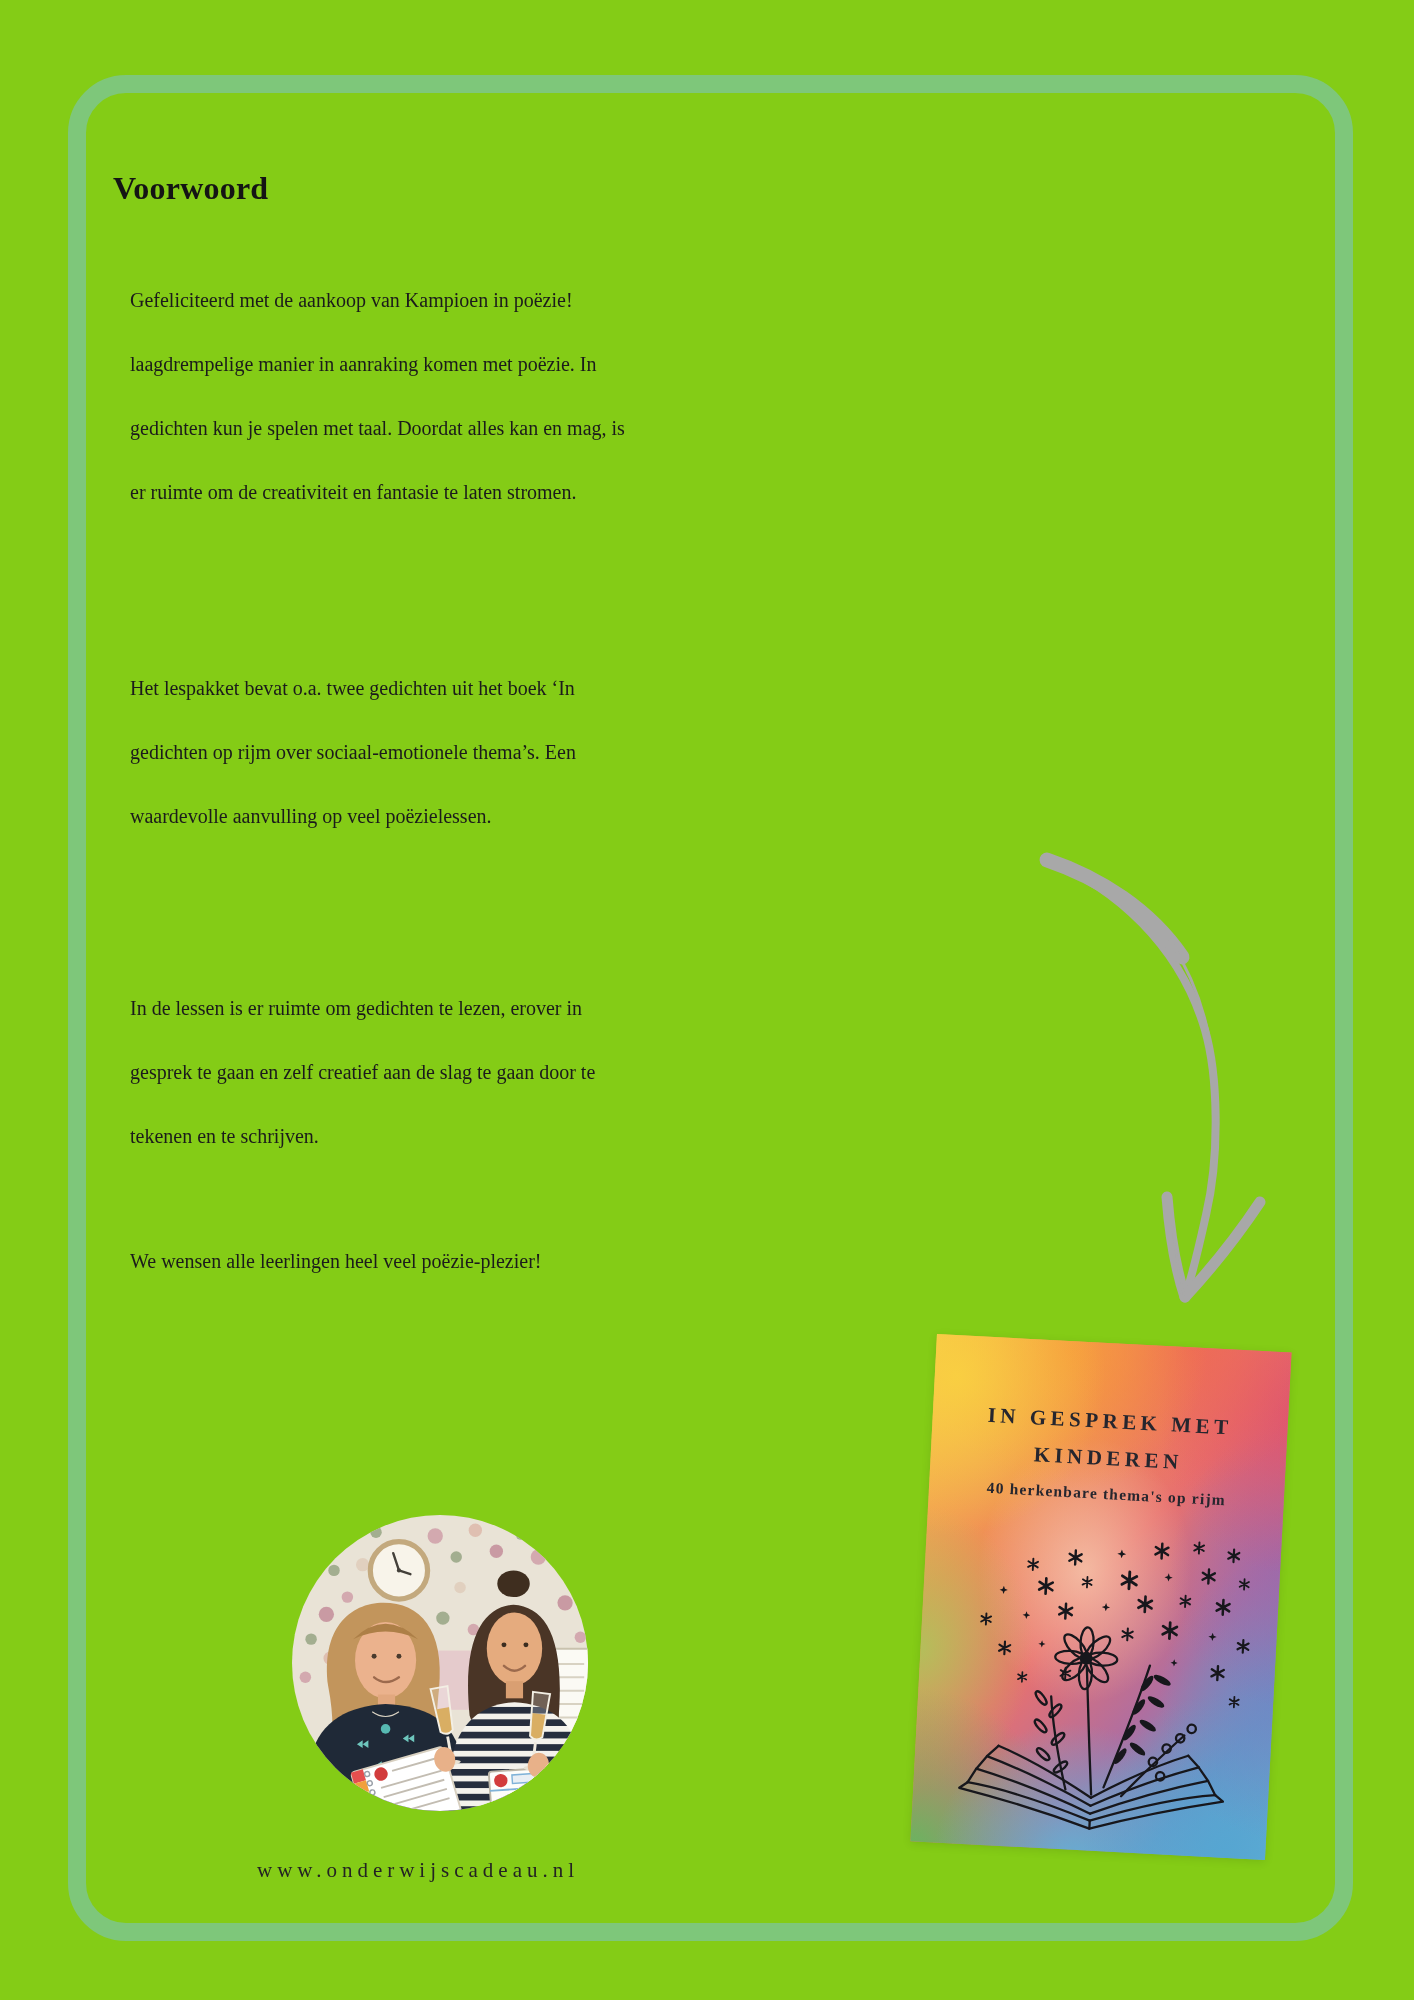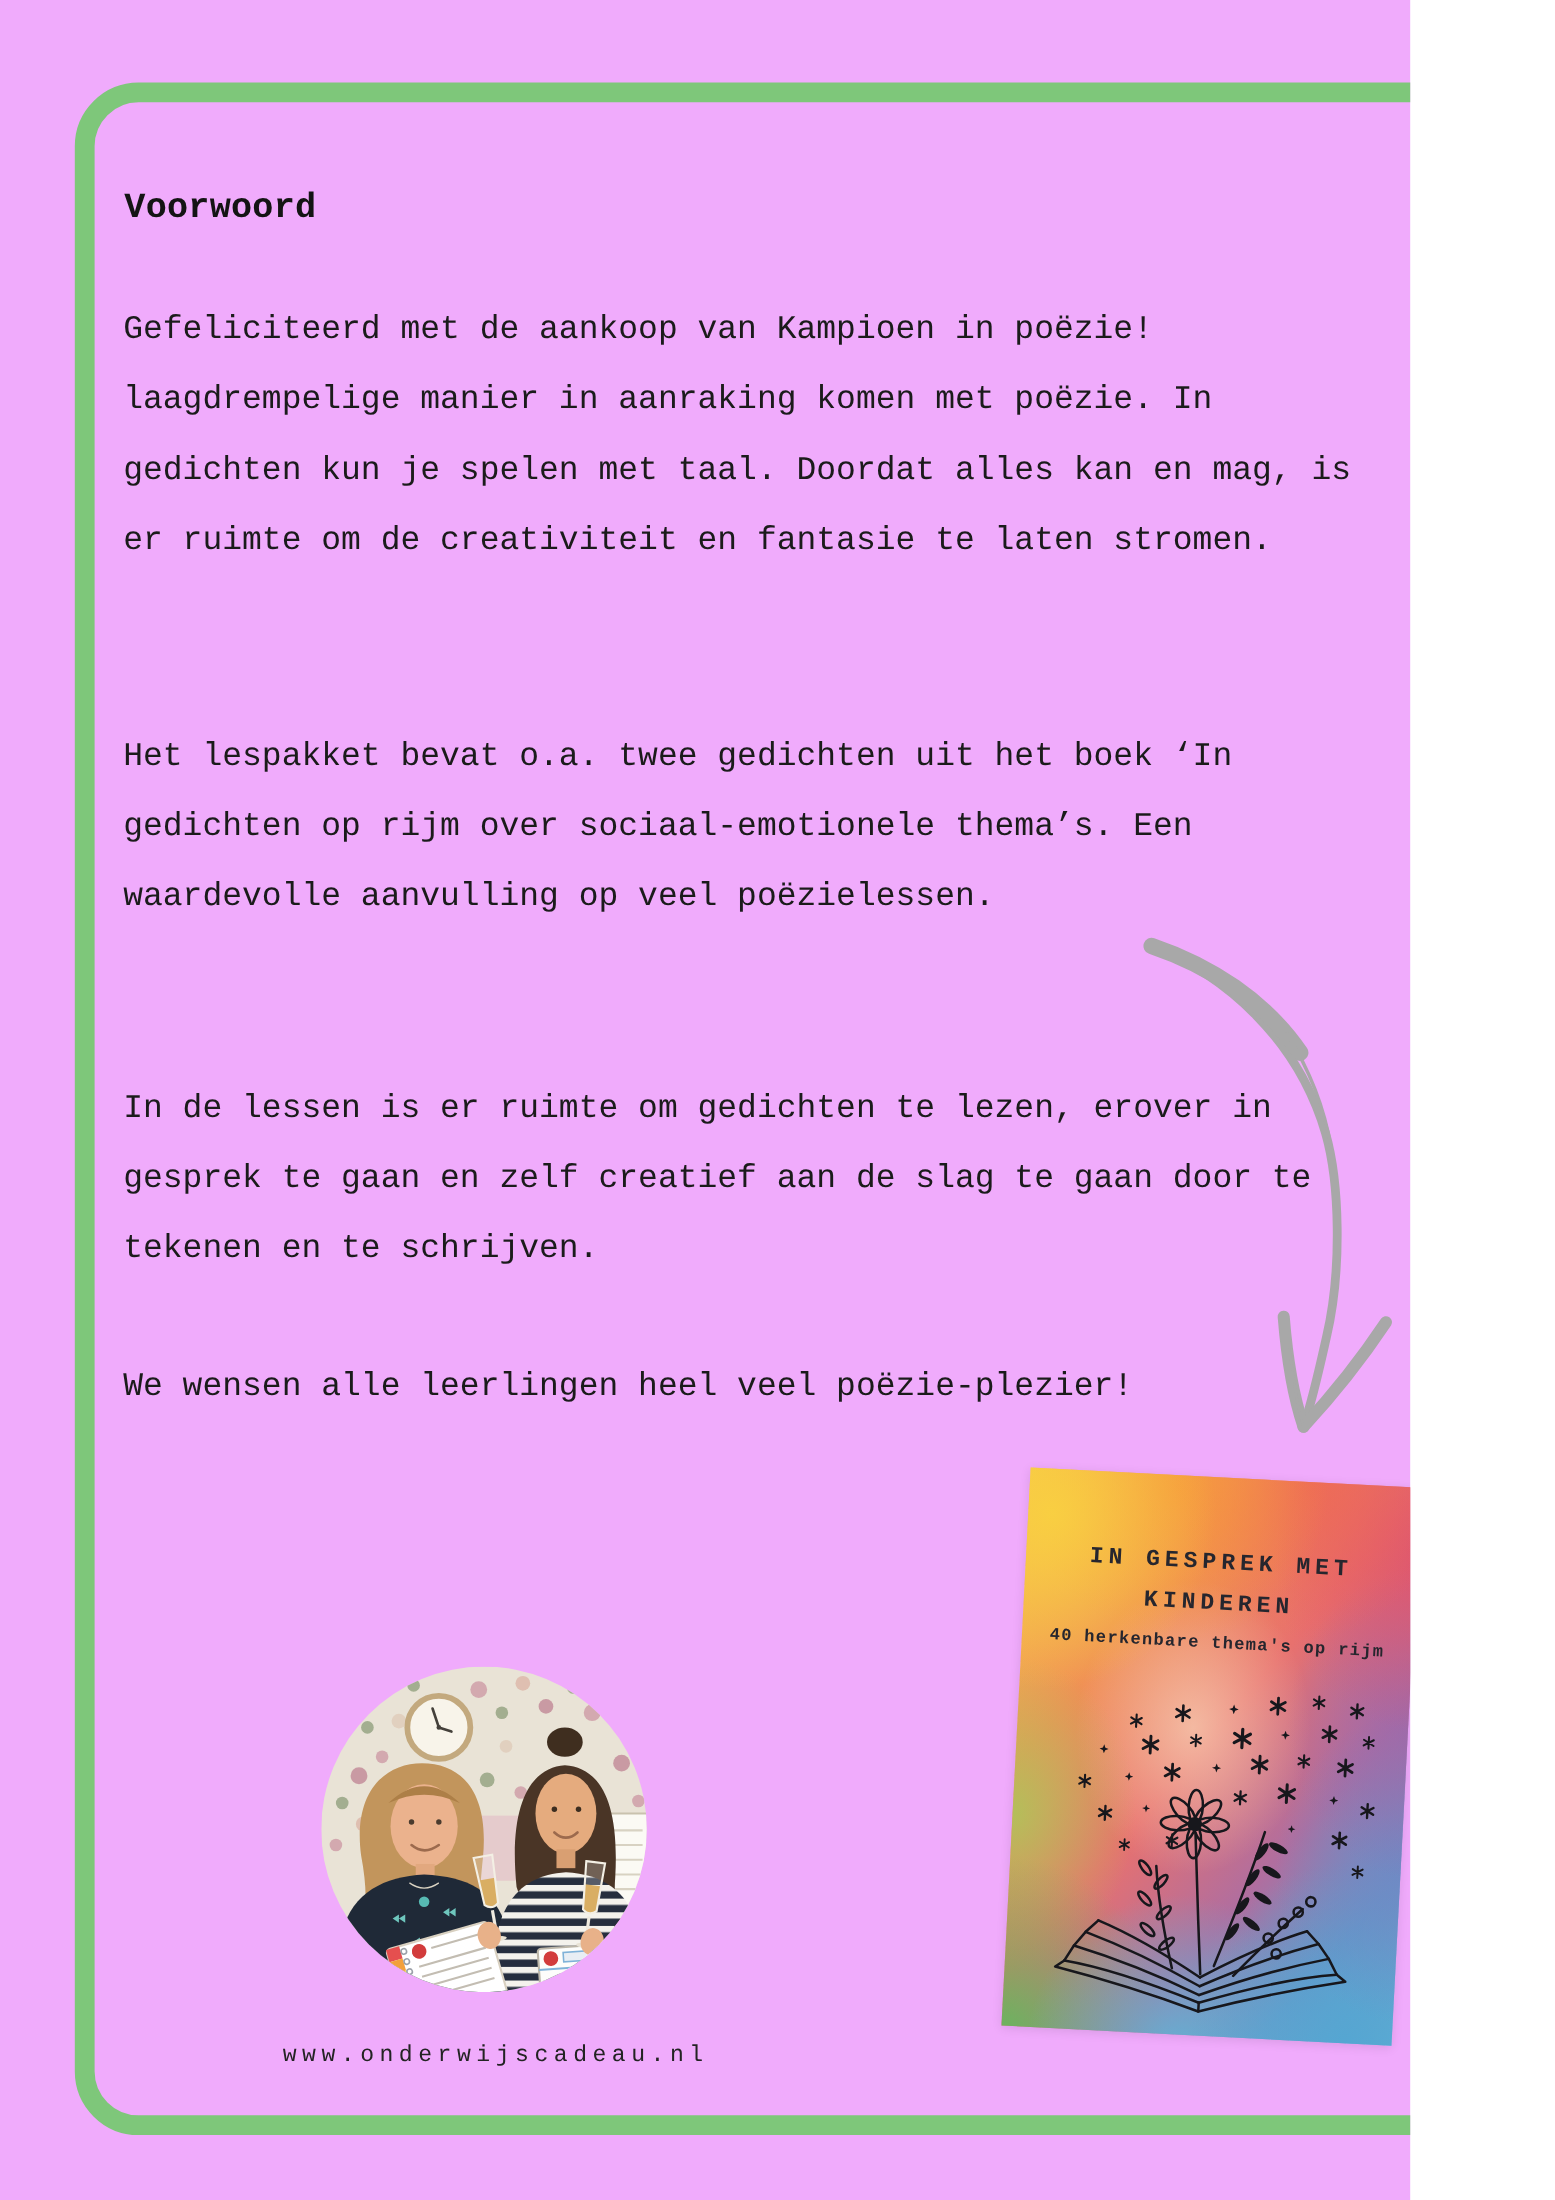--- a/index.html
+++ b/index.html
@@ -1,29 +1,29 @@
 <!DOCTYPE html>
 <html><head>
 <meta charset="utf-8">
 <style>
   html,body{margin:0;padding:0;background:#ffffff;}
   .page{
-    position:relative; width:1282px; height:2000px; background:#f0abfc;
-    font-family:Liberation Mono, monospace; overflow:hidden;
+    position:relative; width:1414px; height:2000px; background:#84cc16;
+    font-family:Liberation Serif, serif; overflow:hidden;
   }
   .frame{
     position:absolute; left:68px; top:75px; width:1285px; height:1866px;
     border:18px solid #7ec77a; border-radius:58px; box-sizing:border-box;
   }
   .heading{
     position:absolute; left:113px; top:170px; margin:0;
     font-size:32px; font-weight:bold; color:#141414; letter-spacing:0.2px;
   }
   .para{
-    position:absolute; left:112px; font-size:30px; color:#1b1b1b;
+    position:absolute; left:130px; font-size:20px; color:#1b1b1b;
     line-height:64px; white-space:nowrap;
   }
   #para1{top:268px;}
   #para2{top:656px;}
   #para3{top:976px;}
   #para4{top:1229px;}
   #signature{top:1358px;}
   .website{
     position:absolute; left:257px; top:1858px;
     font-size:21px; letter-spacing:5px; color:#232323;

